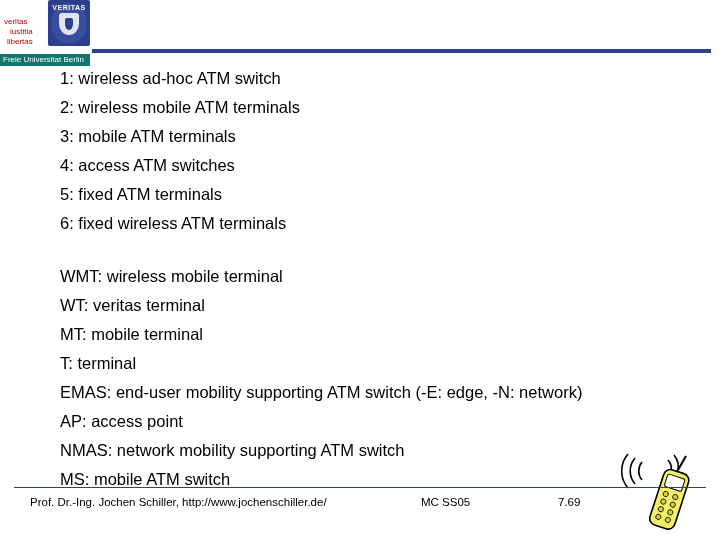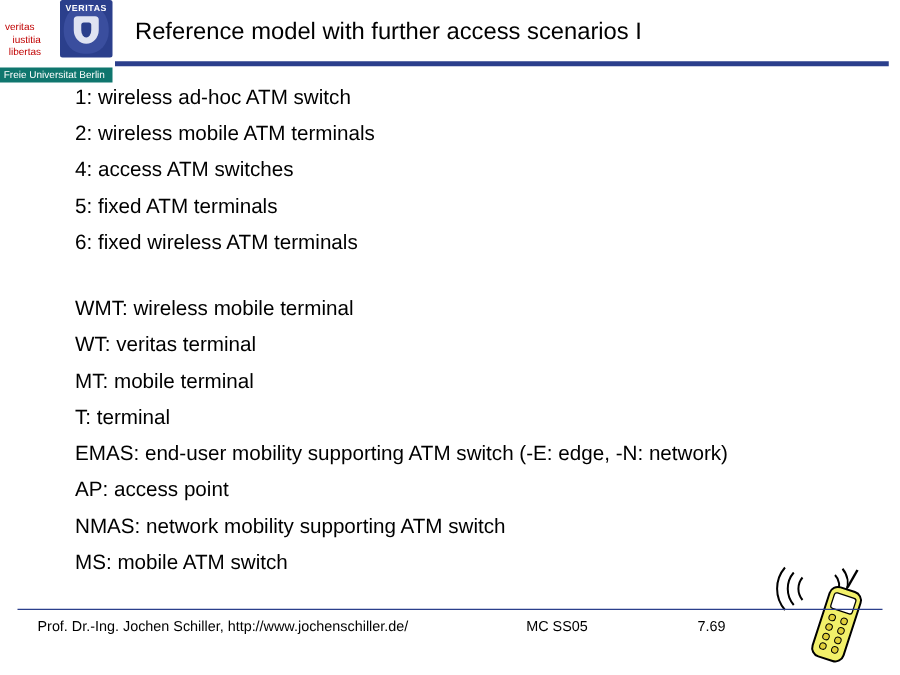--- a/index.html
+++ b/index.html
@@ -217,26 +217,26 @@
     <div class="seal">
       <div class="seal-inner"></div>
       <div class="seal-word">VERITAS</div>
       <div class="seal-emblem"></div>
     </div>
     <div class="uni-bar">
       <div class="uni-name">Freie Universitat Berlin</div>
     </div>
   </div>
 
-  <div class="title">Reference model with further access scenarios I</div>
   <div class="title-rule"></div>
 
   <div class="body-block">
     <div class="line">1: wireless ad-hoc ATM switch</div>
     <div class="line">2: wireless mobile ATM terminals</div>
+    <div class="line">3: mobile ATM terminals</div>
     <div class="line">4: access ATM switches</div>
     <div class="line">5: fixed ATM terminals</div>
     <div class="line">6: fixed wireless ATM terminals</div>
 
     <div class="group-gap"></div>
 
     <div class="line">WMT: wireless mobile terminal</div>
     <div class="line">WT: veritas terminal</div>
     <div class="line">MT: mobile terminal</div>
     <div class="line">T: terminal</div>

